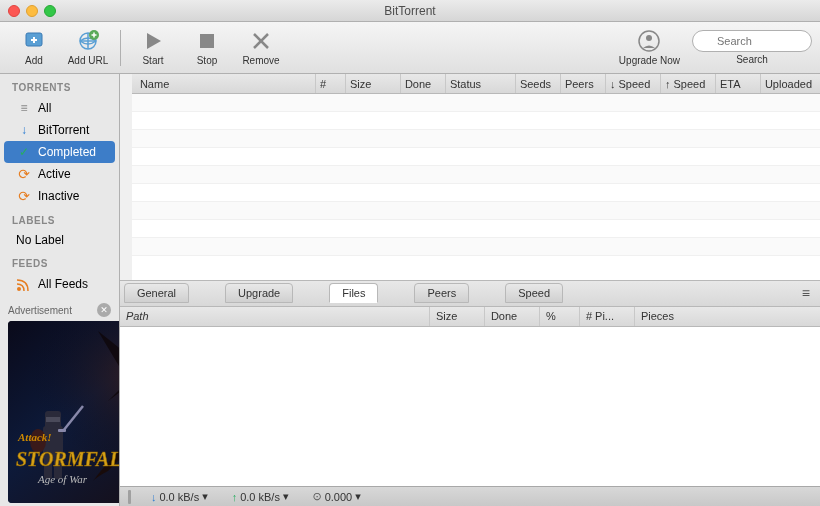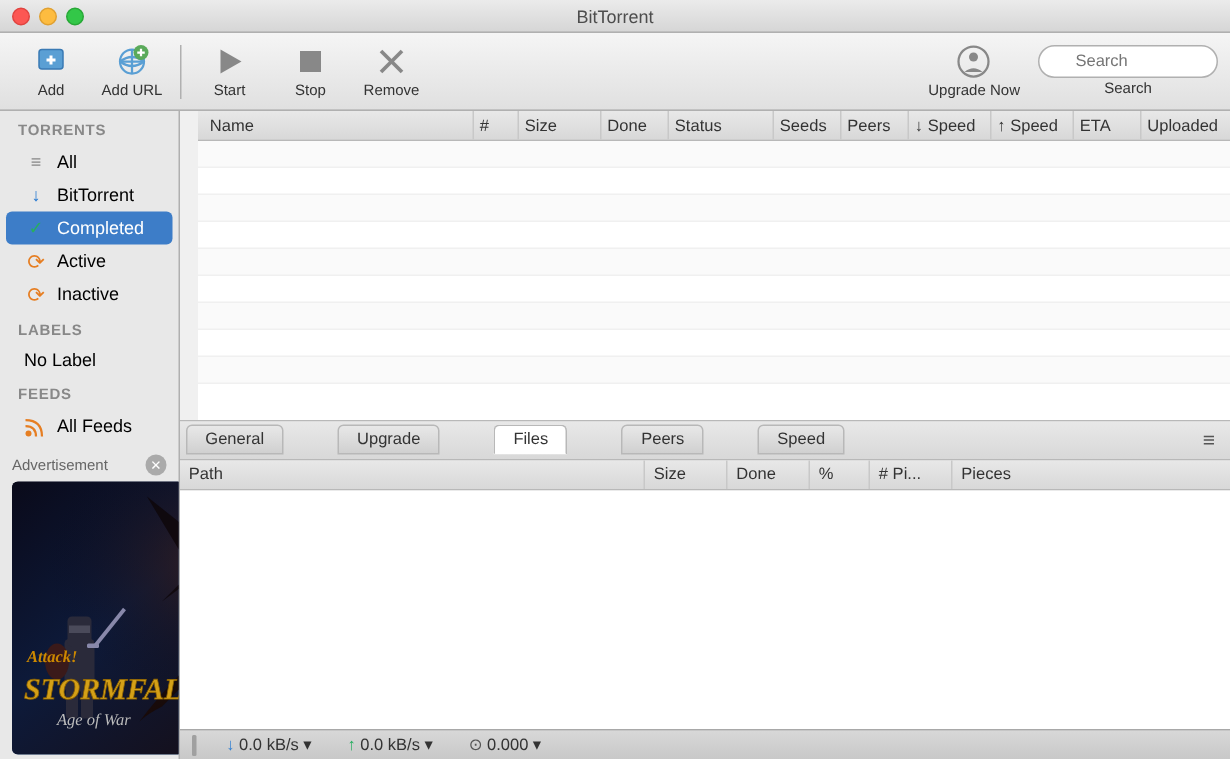--- a/index.html
+++ b/index.html
@@ -638,21 +638,21 @@
         <div class="tab-btn">
           <span>Peers</span>
         </div>
         <div class="tab-btn">
           <span>Speed</span>
         </div>
         <div class="tab-menu-btn">≡</div>
       </div>
 
       <div class="files-table-header">
-        <div class="fth-cell" style="width:310px; flex-shrink:0;">
+        <div class="fth-cell" style="width:310px; flex-shrink:0;font-style:italic;">
           <span>Path</span>
         </div>
         <div class="fth-cell" style="width:55px; flex-shrink:0;">
           <span>Size</span>
         </div>
         <div class="fth-cell" style="width:55px; flex-shrink:0;">
           <span>Done</span>
         </div>
         <div class="fth-cell" style="width:40px; flex-shrink:0;">
           <span>%</span>

